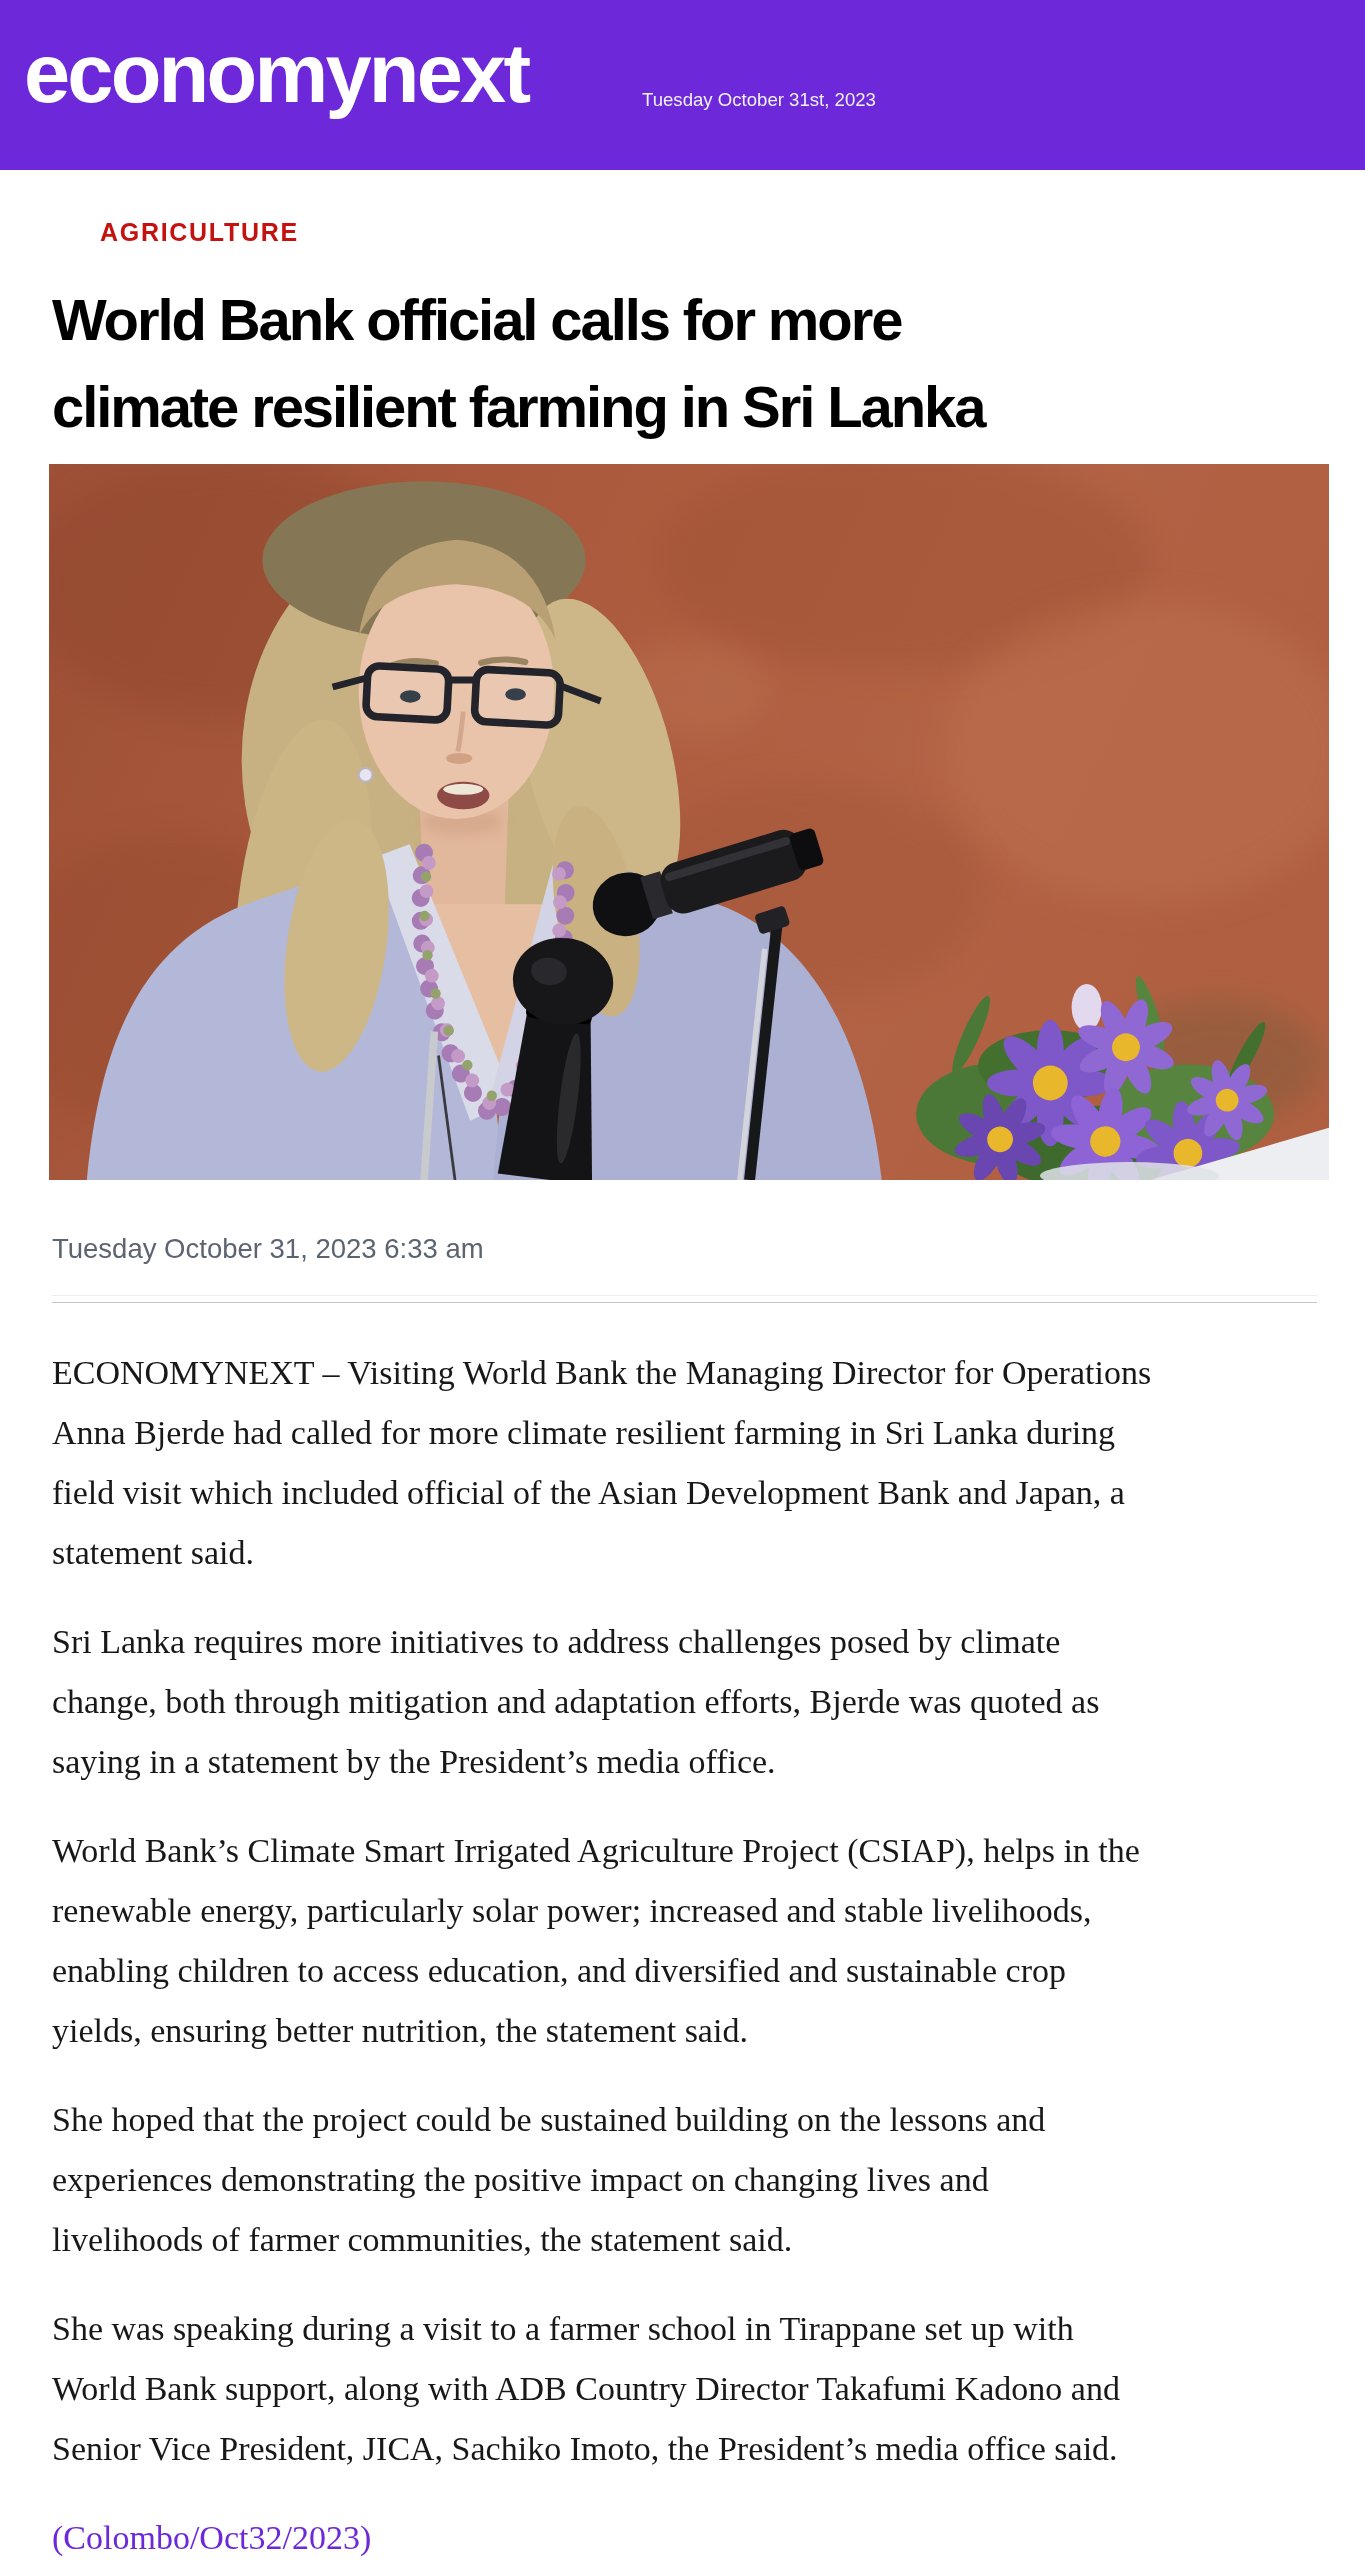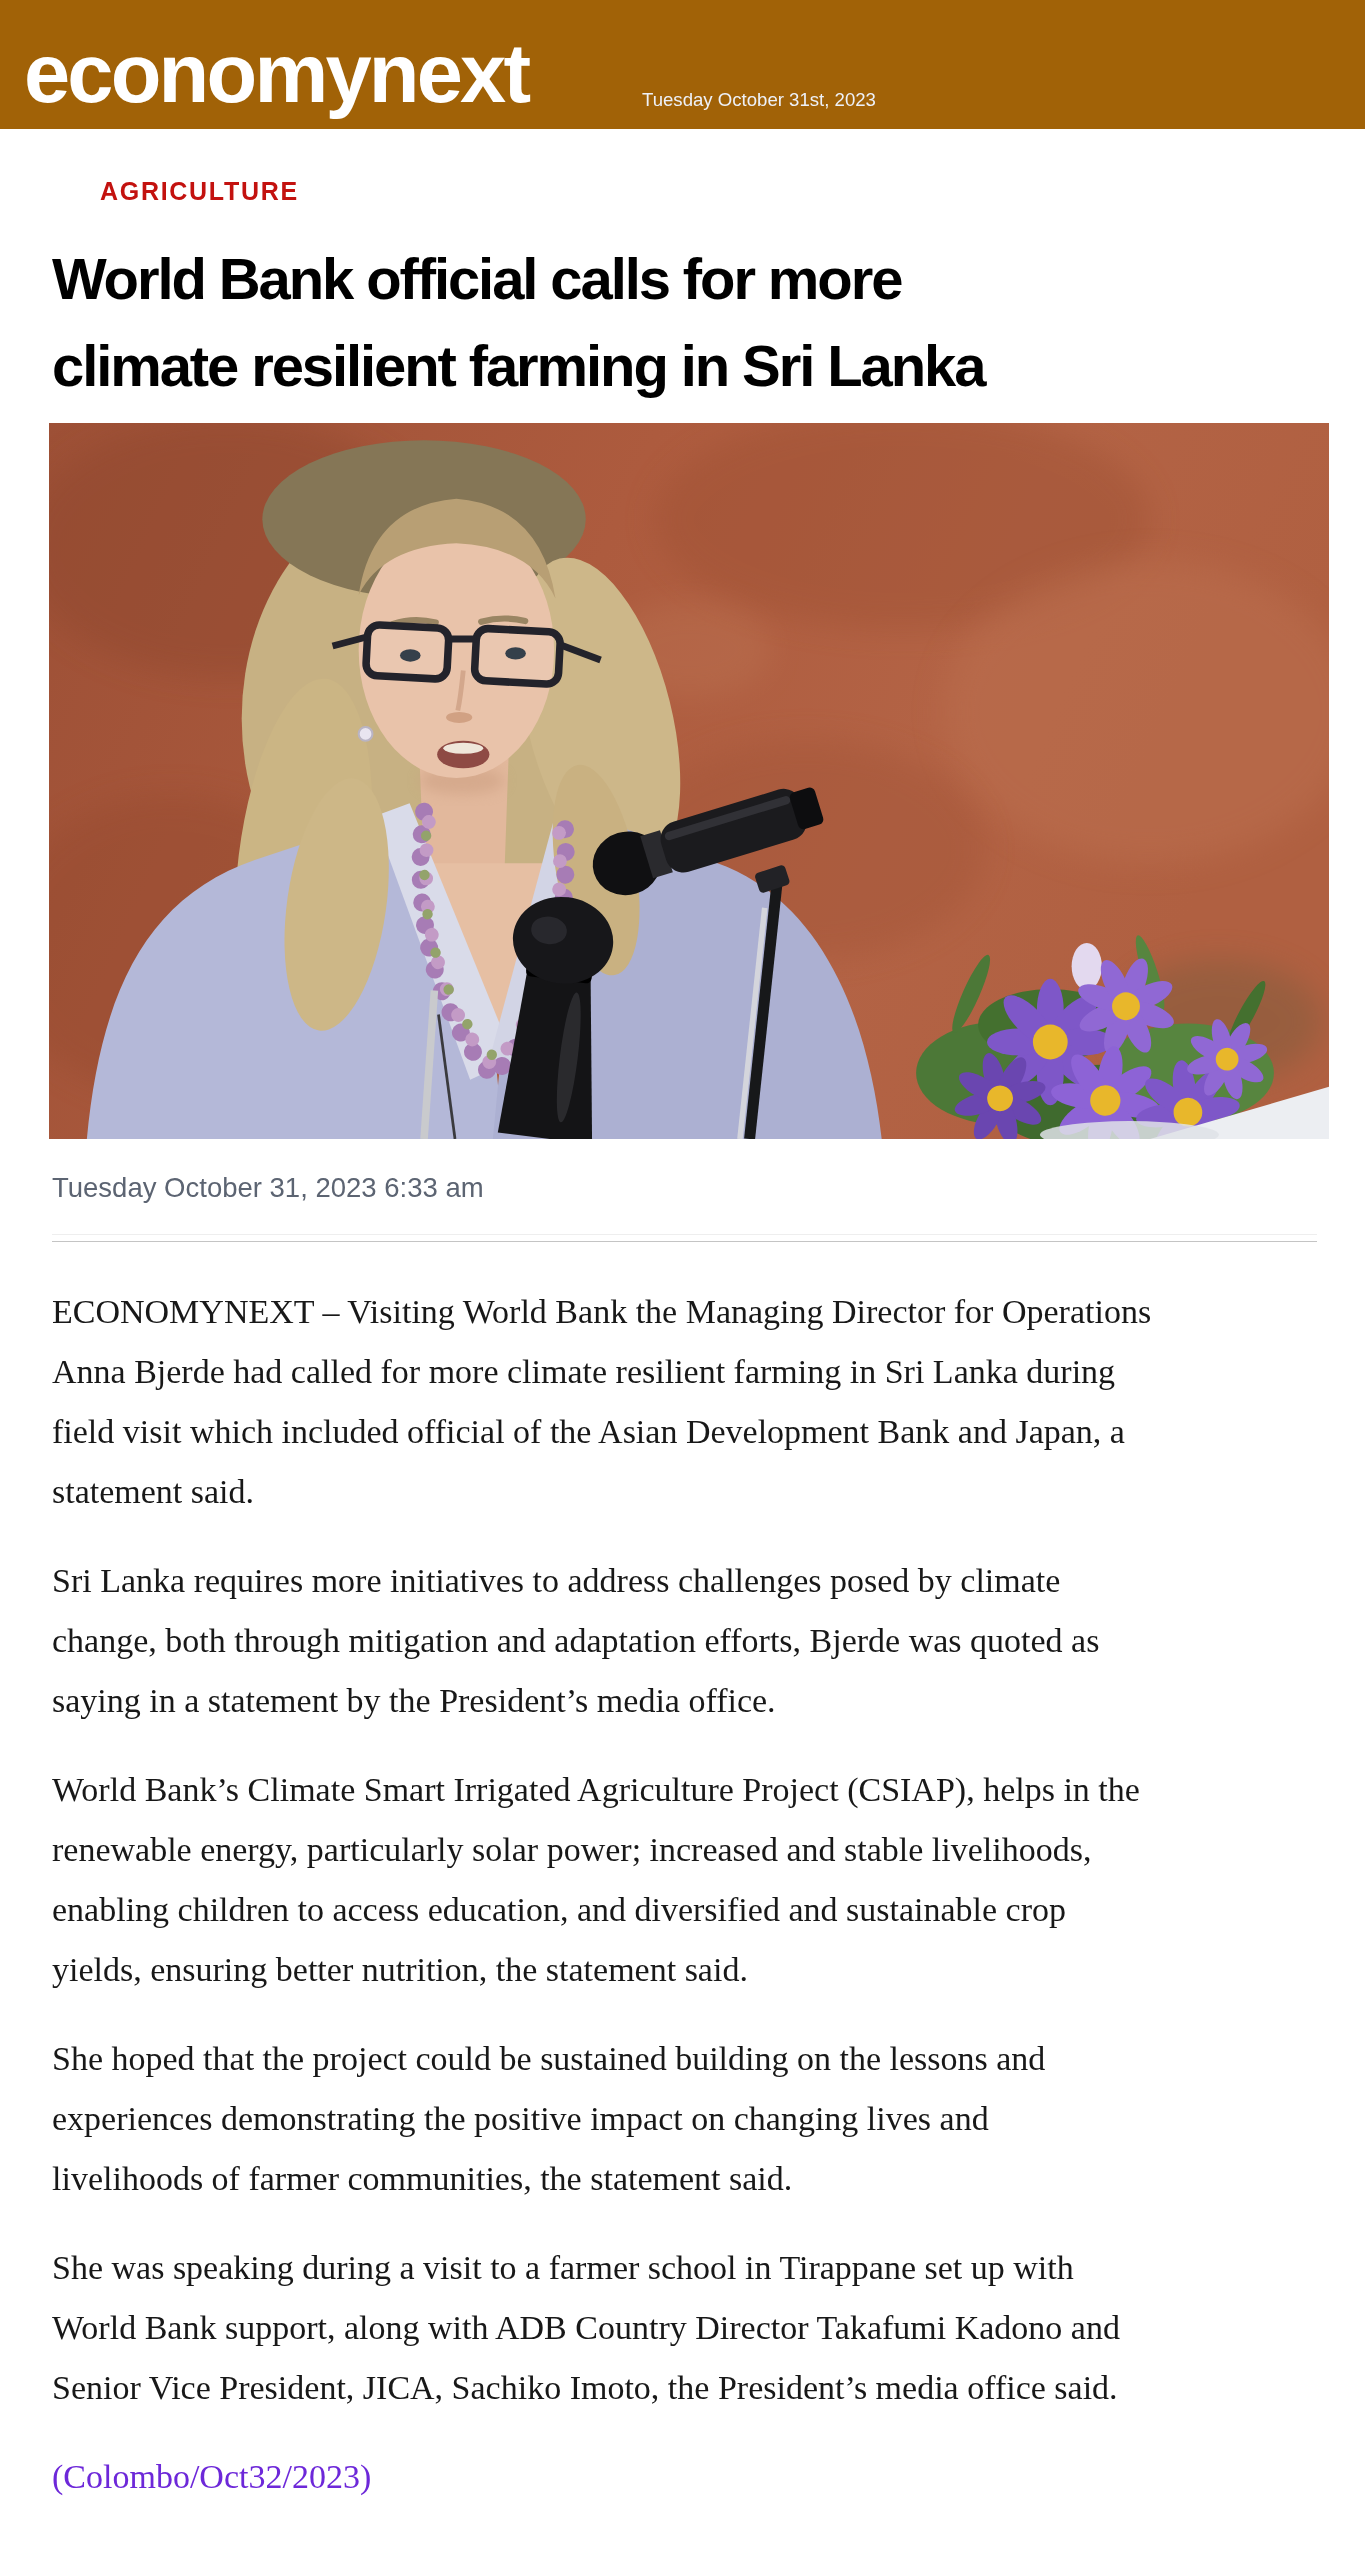--- a/index.html
+++ b/index.html
@@ -1,32 +1,32 @@
 <!DOCTYPE html>
 <html style="font-size:11px"><head>
 <meta charset="utf-8">
 <style>
   html,body{margin:0;padding:0;background:#ffffff;}
   .page{width:1365px;min-height:2576px;background:#ffffff;font-family:"Liberation Sans",sans-serif;position:relative;overflow:hidden;}
 
   
-  .site-header{position:relative;width:100%;height:129px;background:#a16207;}
+  .site-header{position:relative;width:100%;height:170px;background:#6d28d9;}
   .logo{position:absolute;left:24px;top:32px;line-height:1;font-size:83px;font-weight:bold;
         letter-spacing:-2.8px;color:#ffffff;text-decoration:none;font-family:"Liberation Sans",sans-serif;}
   .header-date{position:absolute;left:642px;top:89px;font-size:18.6px;color:#eef1f8;letter-spacing:0px;}
 
   
   .main{padding:0 48px 34px 52px;}
   .category{display:inline-block;margin-top:48px;font-size:25px;font-weight:bold;color:#c3120f;
             letter-spacing:1.7px;text-decoration:none;margin-left:48px;}
   .headline{margin:29px 0 0 0;font-size:58px;line-height:87px;font-weight:bold;color:#000000;
             letter-spacing:-2.1px;white-space:pre-line;}
   .figure{margin:13.8px 0 0 -3.4px;width:1280px;height:716px;}
   .figure svg{display:block;width:1280px;height:716px;}
-  .timestamp{margin-top:33px;font-size:27.5px;color:#5c6472;}
+  .timestamp{margin-top:53px;font-size:27.5px;color:#5c6472;}
   .divider{margin-top:30px;height:6.2px;border-top:0.7px solid #eeeeee;border-bottom:1.4px solid #c4c4c4;}
   .article-body{margin-top:40px;}
   .article-body p{margin:0 0 29px 0;font-family:"Liberation Serif",serif;font-size:34px;line-height:60px;
                   color:#181818;white-space:pre-line;}
   .sign-off{font-family:"Liberation Serif",serif;font-size:34px;line-height:60px;color:#6d28d9;margin-top:0;}
 </style>
 </head>
 <body>
 
 <div class="page">

